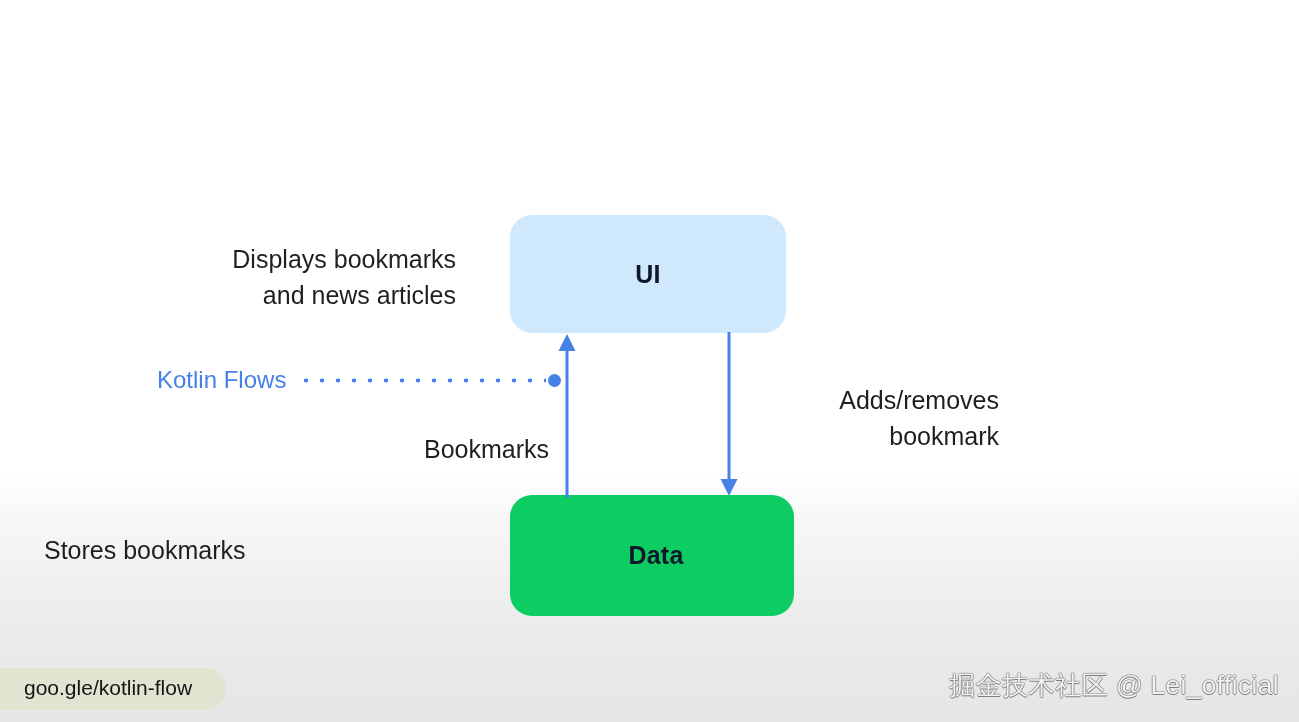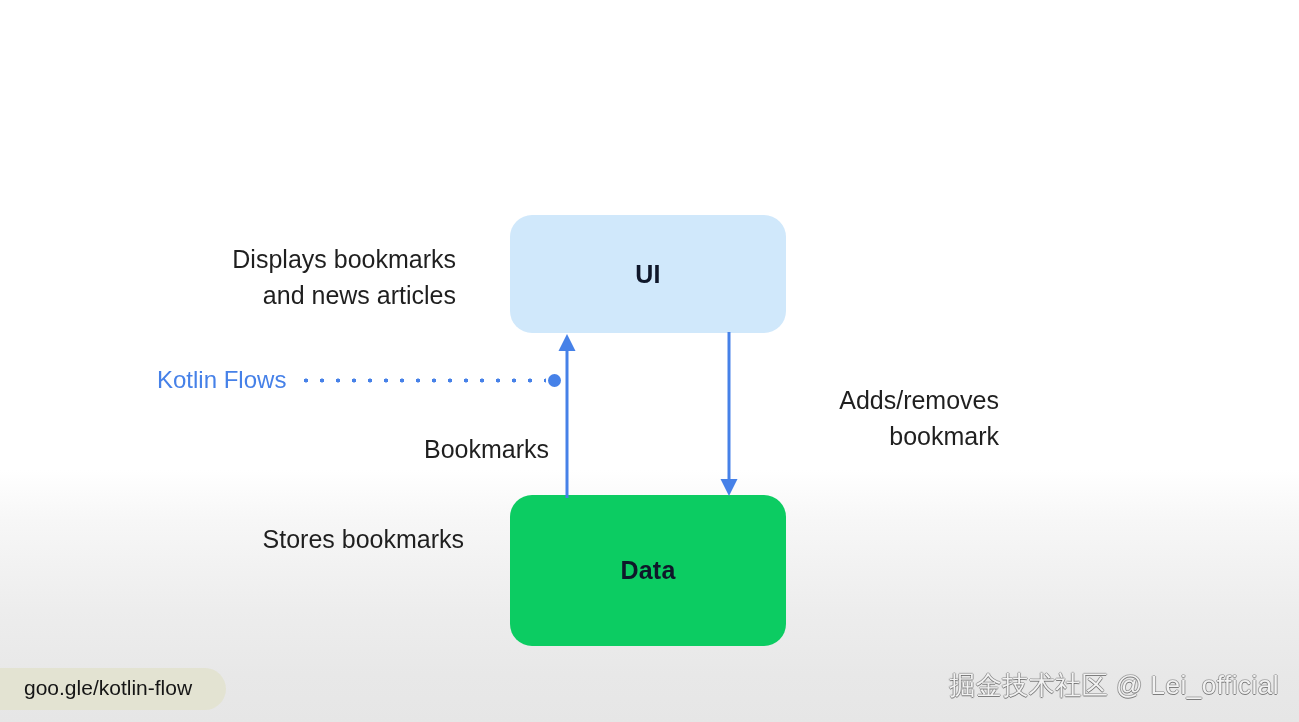--- a/index.html
+++ b/index.html
@@ -53,22 +53,23 @@
     left: 510px;
     top: 215px;
     width: 276px;
     height: 118px;
     background: #d0e8fb;
   }
   #data-box {
     left: 510px;
     top: 495px;
     width: 276px;
-    height: 151px;
+    height: 121px;
     background: #0ccc62;
+    padding-left: 8px;
   }
 
   
   .arrow-svg {
     position: absolute;
     overflow: visible;
   }
   #arrow-up-svg { left: 548px; top: 332px; }
   #arrow-down-svg { left: 710px; top: 332px; }
 
@@ -81,22 +82,21 @@
     white-space: pre-line;
   }
   #annot-displays {
     right: 843px;
     top: 242px;
     text-align: right;
     width: 420px;
   }
   #annot-stores {
     right: 835px;
-    top: 522px;
-    text-align: right;
+    top: 533px;
     width: 420px;
   }
   #annot-bookmarks {
     left: 424px;
     top: 420px;
     text-align: left;
     margin-top: 12px;
   }
   #annot-adds {
     left: 739px;

